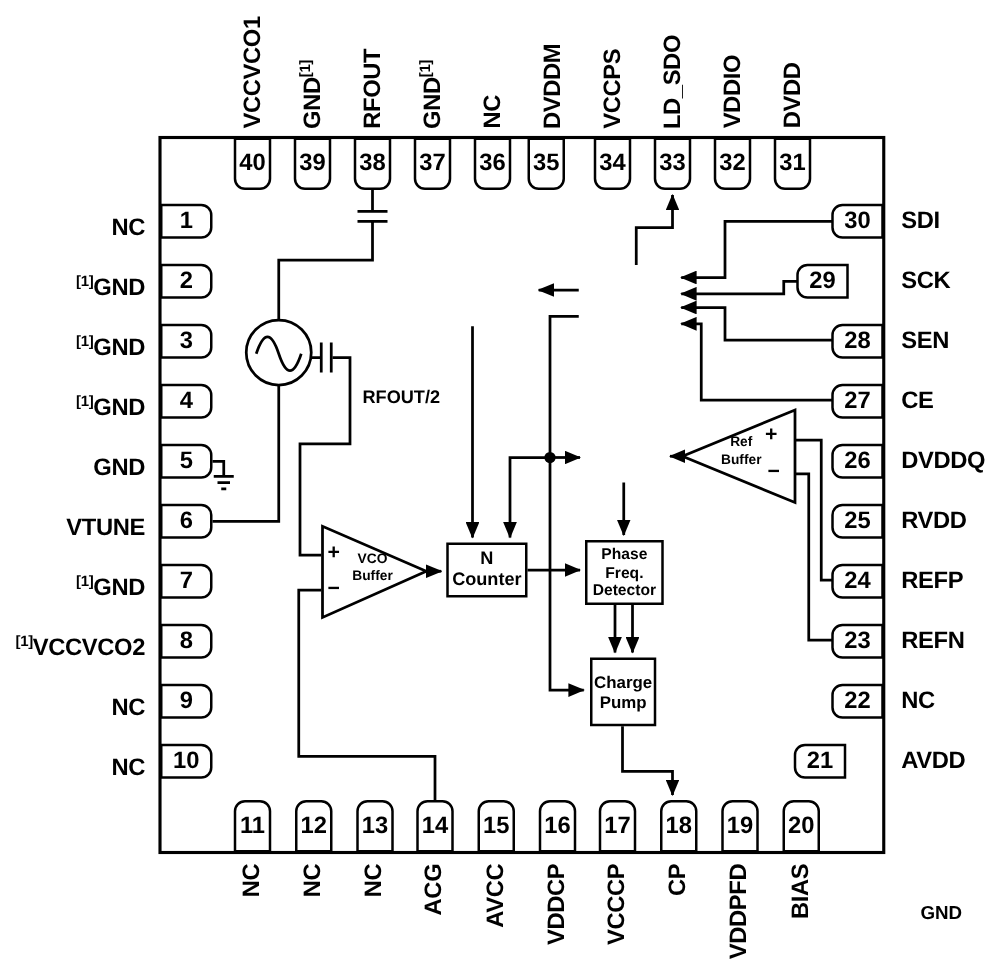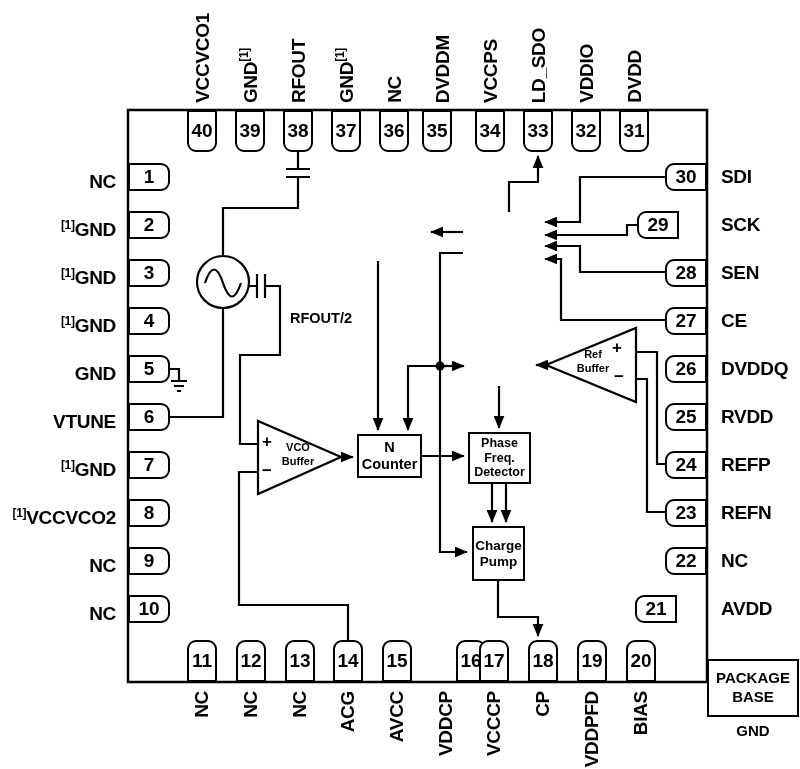--- a/index.html
+++ b/index.html
@@ -242,21 +242,21 @@
     </div>
   <div class="pin pin-b" style="left:285px;top:640px">
       <span>13</span>
     </div>
   <div class="pin pin-b" style="left:333px;top:640px">
       <span>14</span>
     </div>
   <div class="pin pin-b" style="left:382px;top:640px">
       <span>15</span>
     </div>
-  <div class="pin pin-b" style="left:456px;top:640px">
+  <div class="pin pin-b" style="left:431px;top:640px">
       <span>16</span>
     </div>
   <div class="pin pin-b" style="left:479px;top:640px">
       <span>17</span>
     </div>
   <div class="pin pin-b" style="left:528px;top:640px">
       <span>18</span>
     </div>
   <div class="pin pin-b" style="left:577px;top:640px">
       <span>19</span>
@@ -302,16 +302,15 @@
 
   <div class="amp-text" style="left:272px;top:440px;width:52px">VCO Buffer</div>
   <div class="sign" style="left:262px;top:433px">+</div>
   <div class="sign" style="left:262px;top:462px">−</div>
   <div class="amp-text" style="left:568px;top:347px;width:50px">Ref Buffer</div>
   <div class="sign" style="left:612px;top:339px">+</div>
   <div class="sign" style="left:614px;top:368px">−</div>
 
   <div class="note-label" style="left:290px;top:310px;font-size:14.5px">RFOUT/2</div>
 
-  <div class="block" style="left:707px;top:659px;width:92px;height:58px;font-size:15px;line-height:1.25">PACKAGE BASE</div>
   <div class="note-label" style="left:707px;top:722px;width:92px;text-align:center;font-size:15px">GND</div>
 
 </div>
 
 </body></html>

